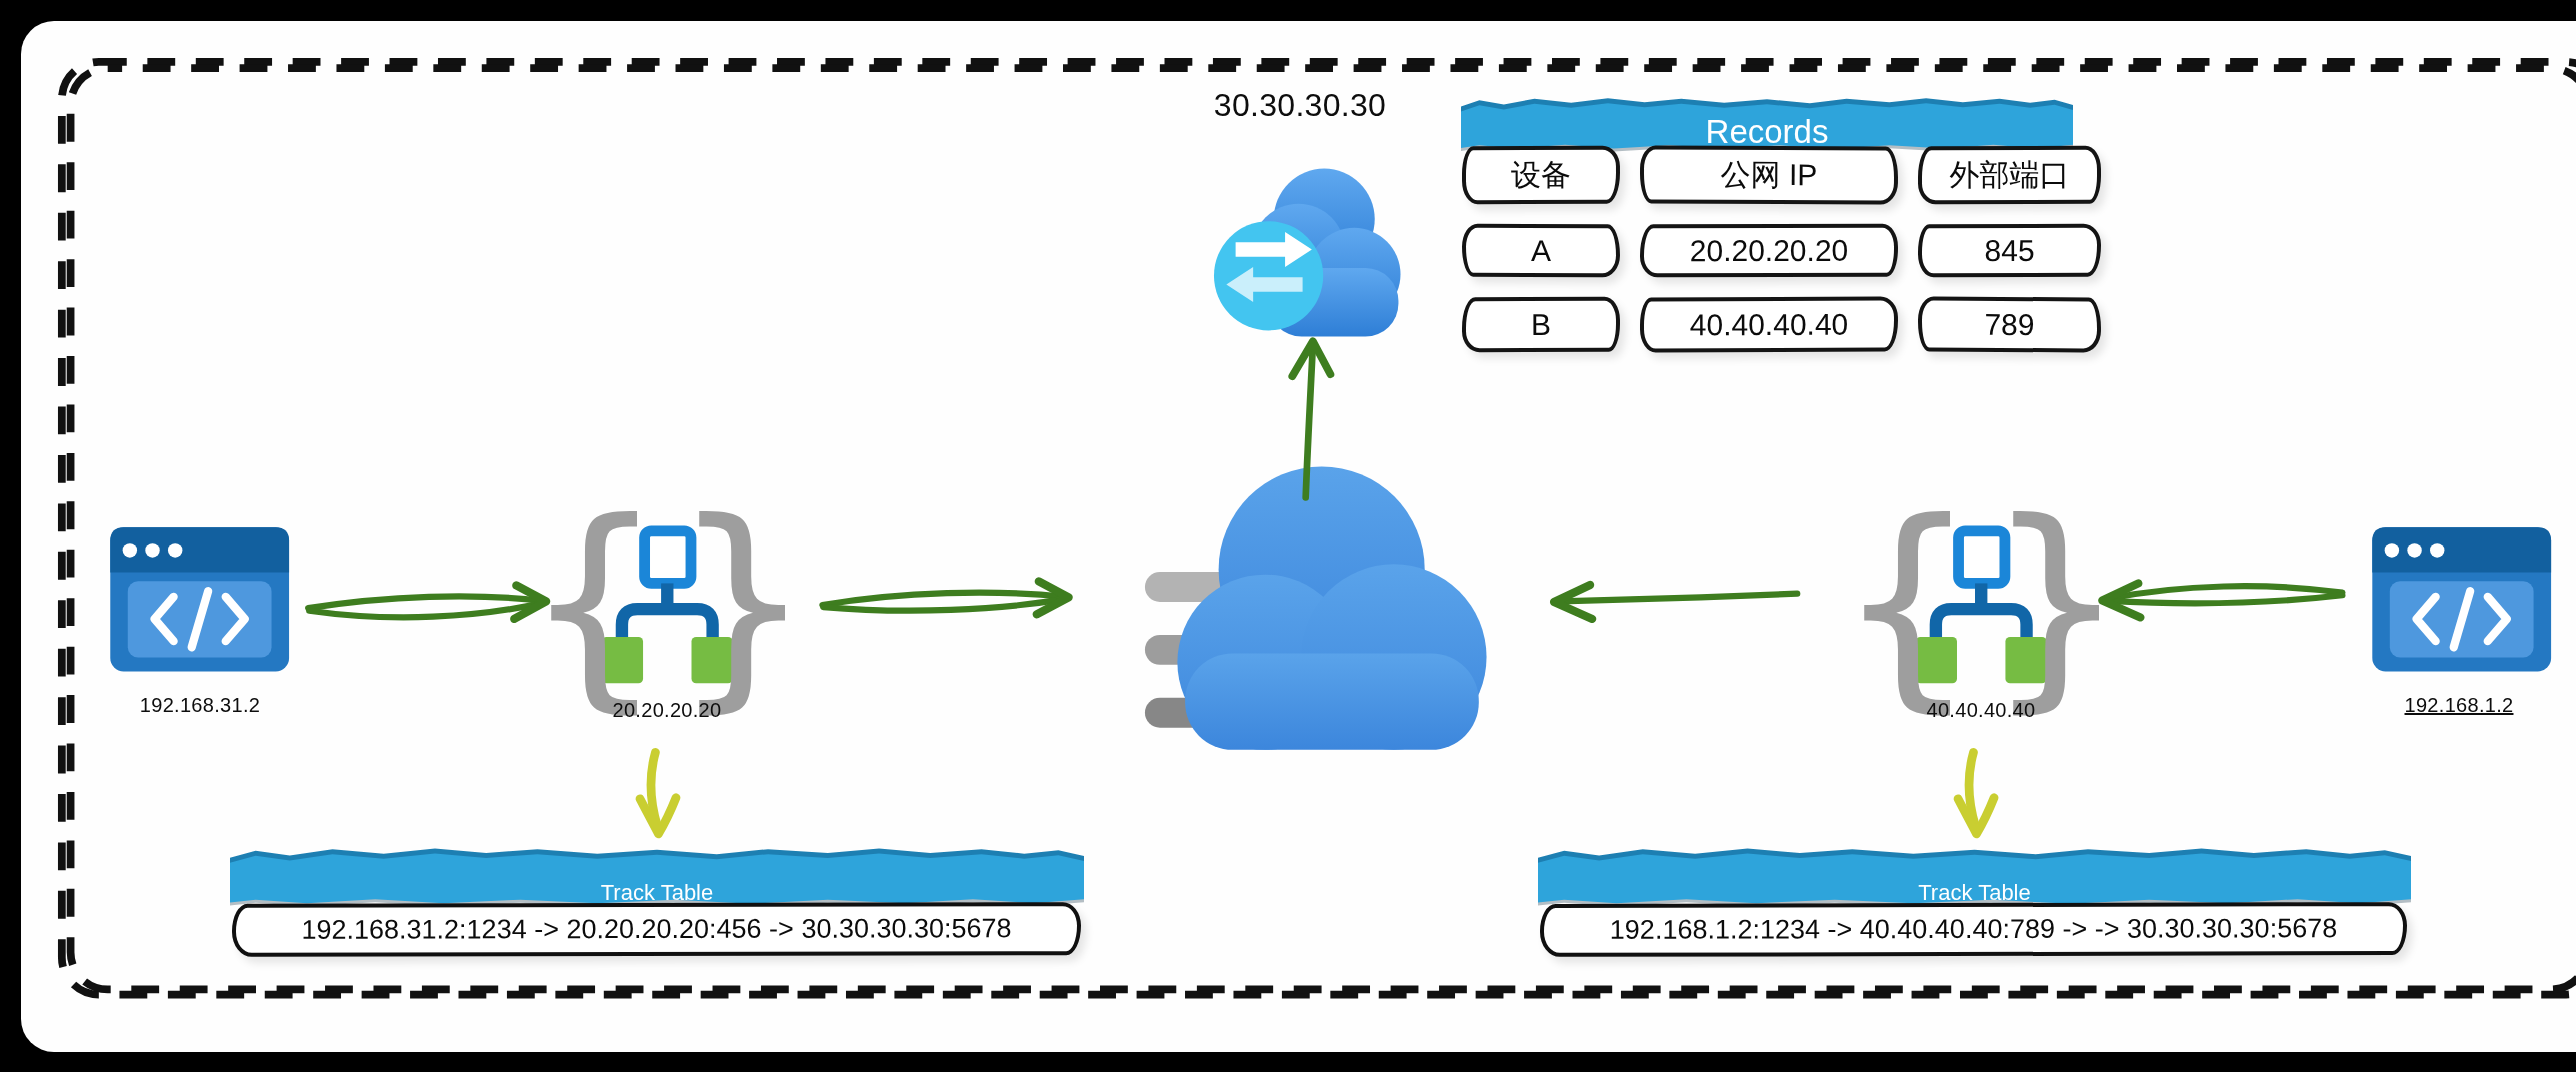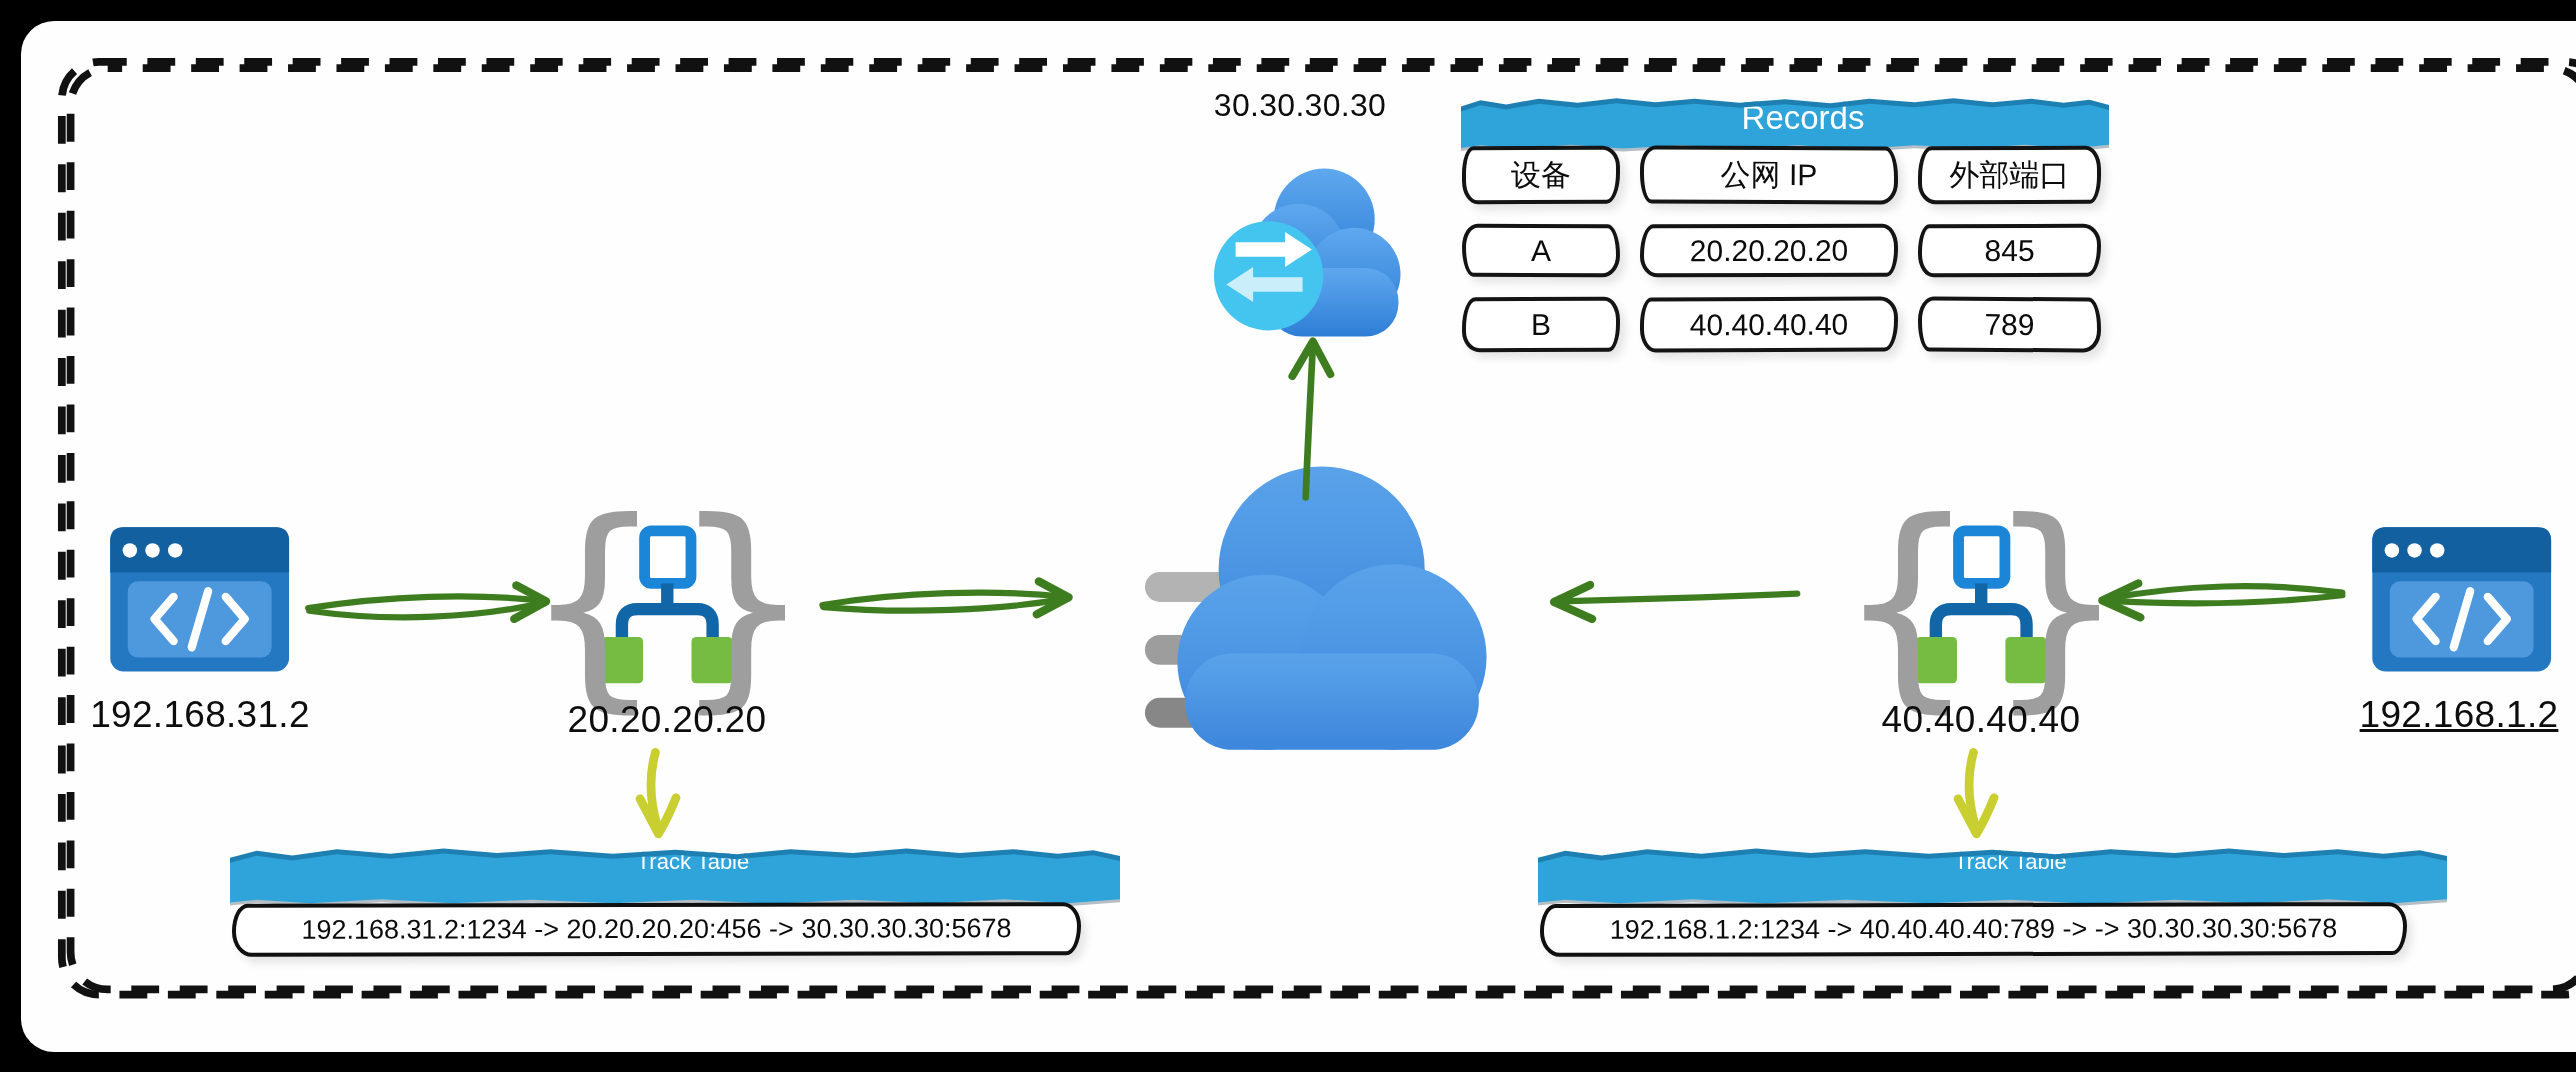--- a/index.html
+++ b/index.html
@@ -3,32 +3,32 @@
 <meta charset="utf-8">
 <style>
   html,body{margin:0;padding:0;background:#000;}
   .canvas{position:relative;width:2666px;height:1073px;background:#000;overflow:hidden;
           font-family:"Liberation Sans","DejaVu Sans",sans-serif;}
   .panel{position:absolute;left:20.6px;top:20.6px;width:2624px;height:1031px;
          background:#fefefe;border-radius:33px;}
   svg.art{position:absolute;left:0;top:0;width:2666px;height:1073px;}
 
   
-  .ip-label{position:absolute;transform:translateX(-50%);font-size:37px;color:#0d0d0d;
+  .ip-label{position:absolute;transform:translateX(-50%);font-size:20px;color:#0d0d0d;
             white-space:nowrap;letter-spacing:0.3px;}
   .brace{position:absolute;transform:translate(-50%,-50%);font-size:222px;line-height:1;
          color:#9e9e9e;font-family:"DejaVu Sans",sans-serif;font-weight:400;}
 
   
   .torn-wrap{position:absolute;filter:drop-shadow(0 -4.1px 0 #1d7fb2) drop-shadow(0 3.1px 0 #b4bec4);}
-  .torn-bar{background:#2ea4db;display:flex;align-items:flex-start;justify-content:center;
+  .torn-bar{background:#2ea4db;display:flex;align-items:flex-end;justify-content:center;
             color:#fff;clip-path:polygon(0 24%,3% 12%,7% 20%,12% 9%,18% 17%,24% 8%,30% 16%,
             36% 9%,43% 17%,50% 10%,57% 18%,63% 9%,70% 16%,76% 8%,82% 16%,88% 9%,93% 17%,
             97% 11%,100% 21%,100% 88%,94% 95%,87% 88%,79% 95%,70% 89%,61% 96%,52% 89%,
-            43% 95%,34% 89%,25% 95%,17% 88%,9% 95%,3% 89%,0 94%);padding-left:36px;}
+            43% 95%,34% 89%,25% 95%,17% 88%,9% 95%,3% 89%,0 94%);}
 
   
   .sketch{background:#fff;display:flex;align-items:center;justify-content:center;
           color:#0b0b0b;box-shadow:5.2px 6.2px 8.2px rgba(0,0,0,0.10);}
   .cA{border:4.1px solid #141414;border-radius:11.3px 17.5px 13.4px 15.5px / 28px 20.6px 31px 23px;transform:rotate(-0.25deg);}
   .cB{border:4.1px solid #141414;border-radius:15.5px 12.4px 17.5px 11.3px / 23px 31px 21.6px 30px;transform:rotate(0.3deg);}
   .cC{border:4.1px solid #141414;border-radius:13.4px 15.5px 11.3px 17.5px / 31px 23px 28px 20.6px;transform:rotate(-0.15deg);}
 
   
   .records-grid{position:absolute;left:1462px;top:146px;width:610px;

